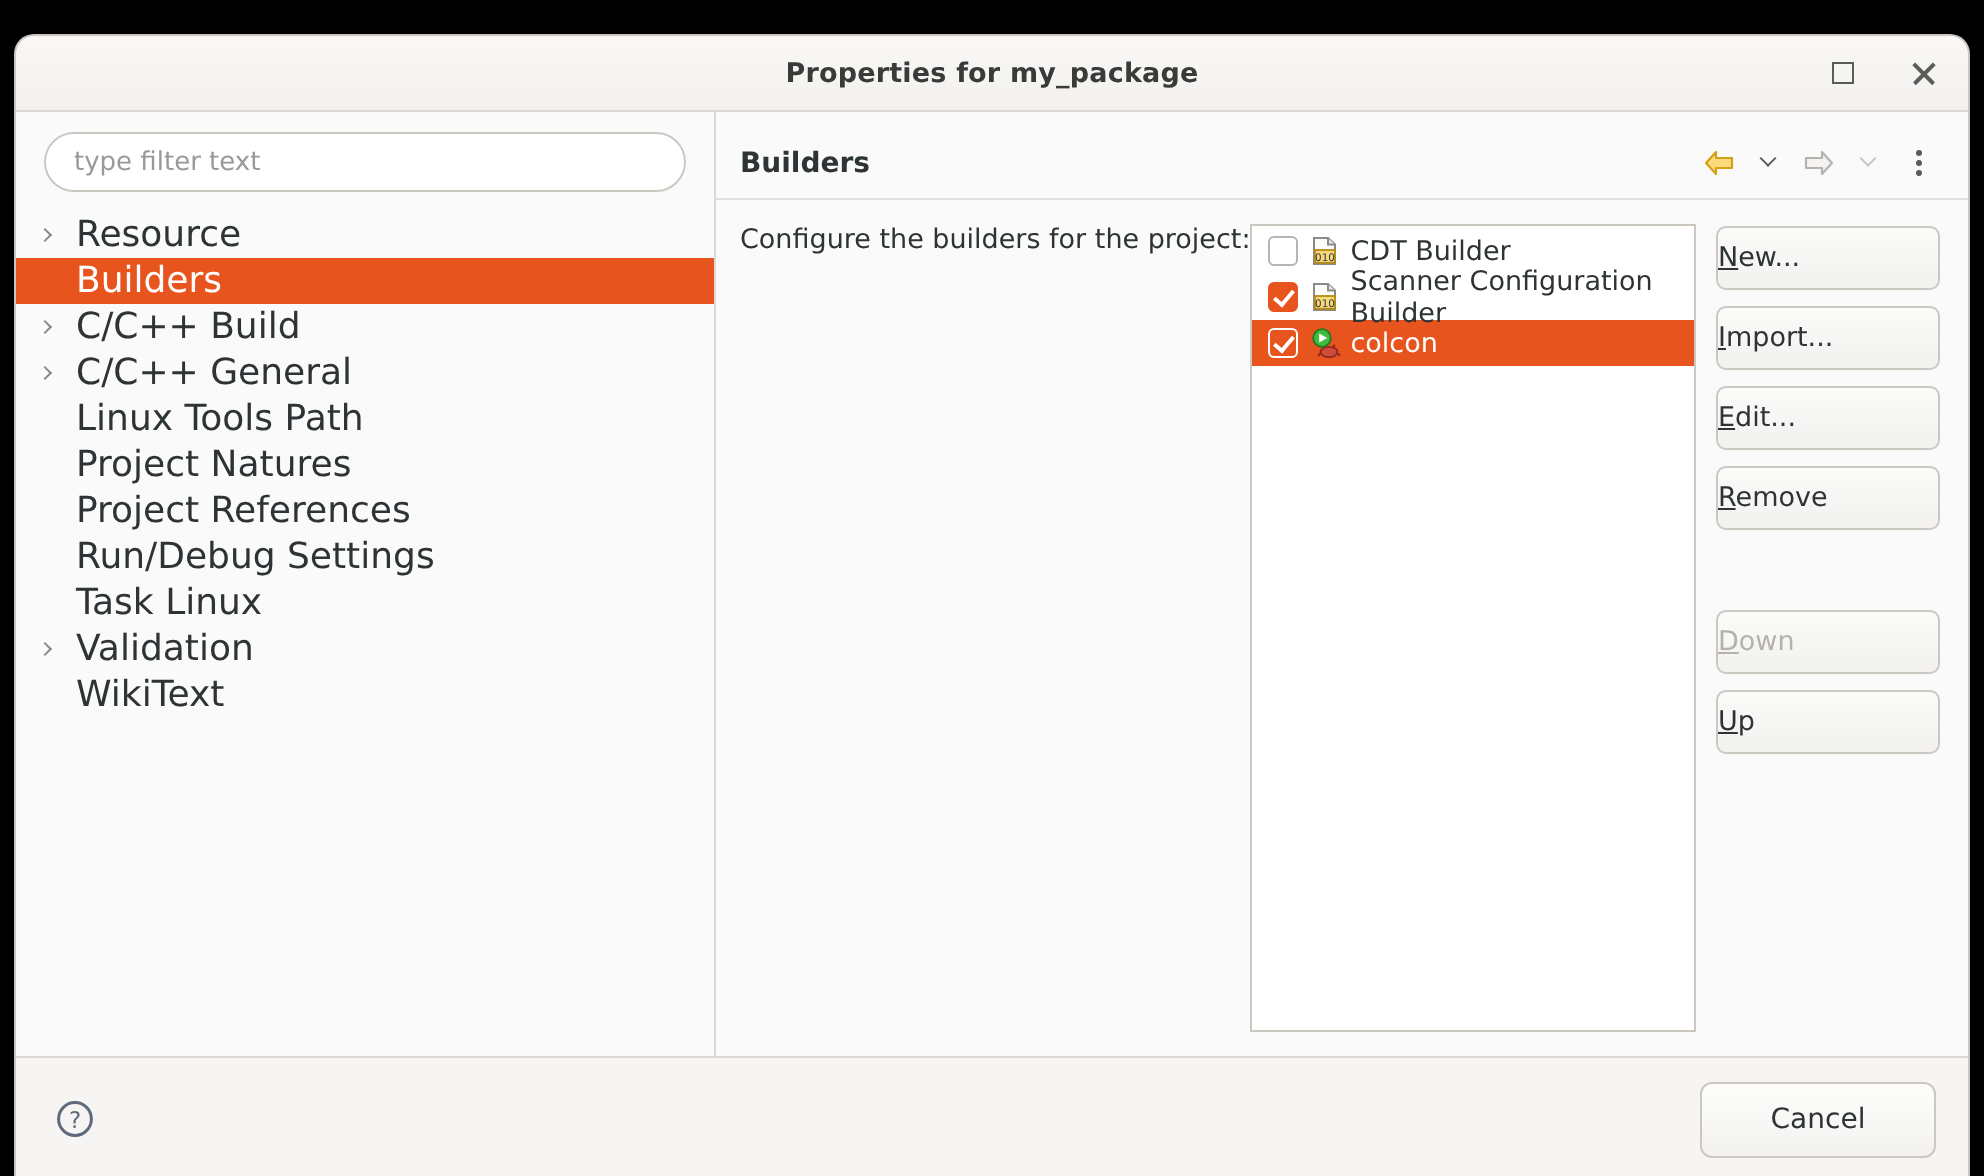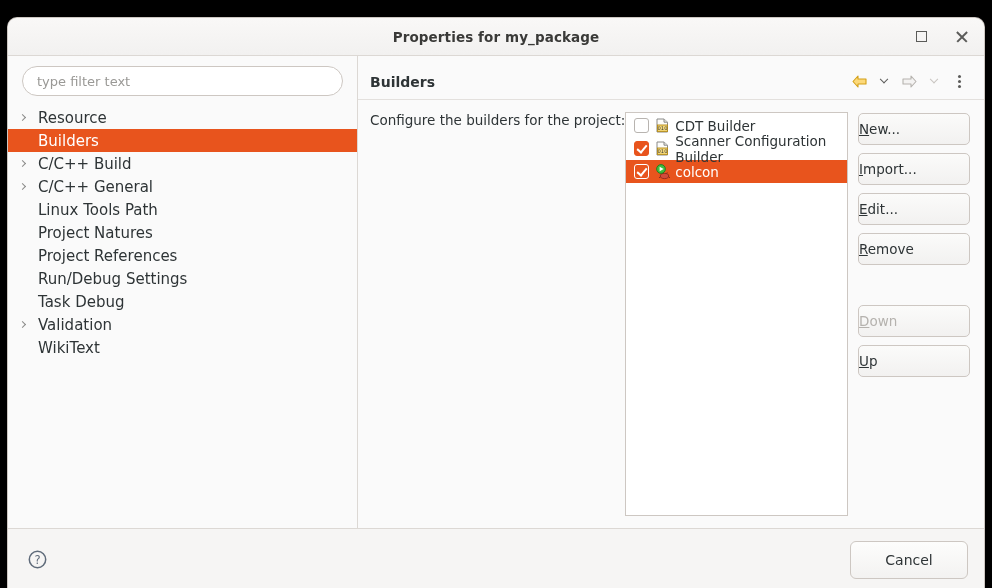--- a/index.html
+++ b/index.html
@@ -106,21 +106,21 @@
     padding: 0 14px;
     outline: none;
   }
   #filter-input::placeholder { color: #9a9996; }
 
   #tree { flex: 1; overflow: hidden; padding-top: 2px; }
   .tree-item {
     height: 23px;
     display: flex;
     align-items: center;
-    font-size: 15px;
+    font-size: 18px;
     color: #2e3436;
     cursor: default;
     padding-left: 0;
     text-align: right;
   }
   .tree-item.selected { background: #e8541d; color: #ffffff; }
   .tw {
     width: 30px; min-width: 30px;
     display: flex; align-items: center; justify-content: center;
   }
@@ -344,21 +344,21 @@
           <div class="tree-item">
             <span class="tw"></span>
             <span class="tree-label">Project References</span>
           </div>
           <div class="tree-item">
             <span class="tw"></span>
             <span class="tree-label">Run/Debug Settings</span>
           </div>
           <div class="tree-item">
             <span class="tw"></span>
-            <span class="tree-label">Task Debug</span>
+            <span class="tree-label">Task Linux</span>
           </div>
           <div class="tree-item">
             <span class="tw">
               <span class="chev"></span>
             </span>
             <span class="tree-label">Validation</span>
           </div>
           <div class="tree-item">
             <span class="tw"></span>
             <span class="tree-label">WikiText</span>

